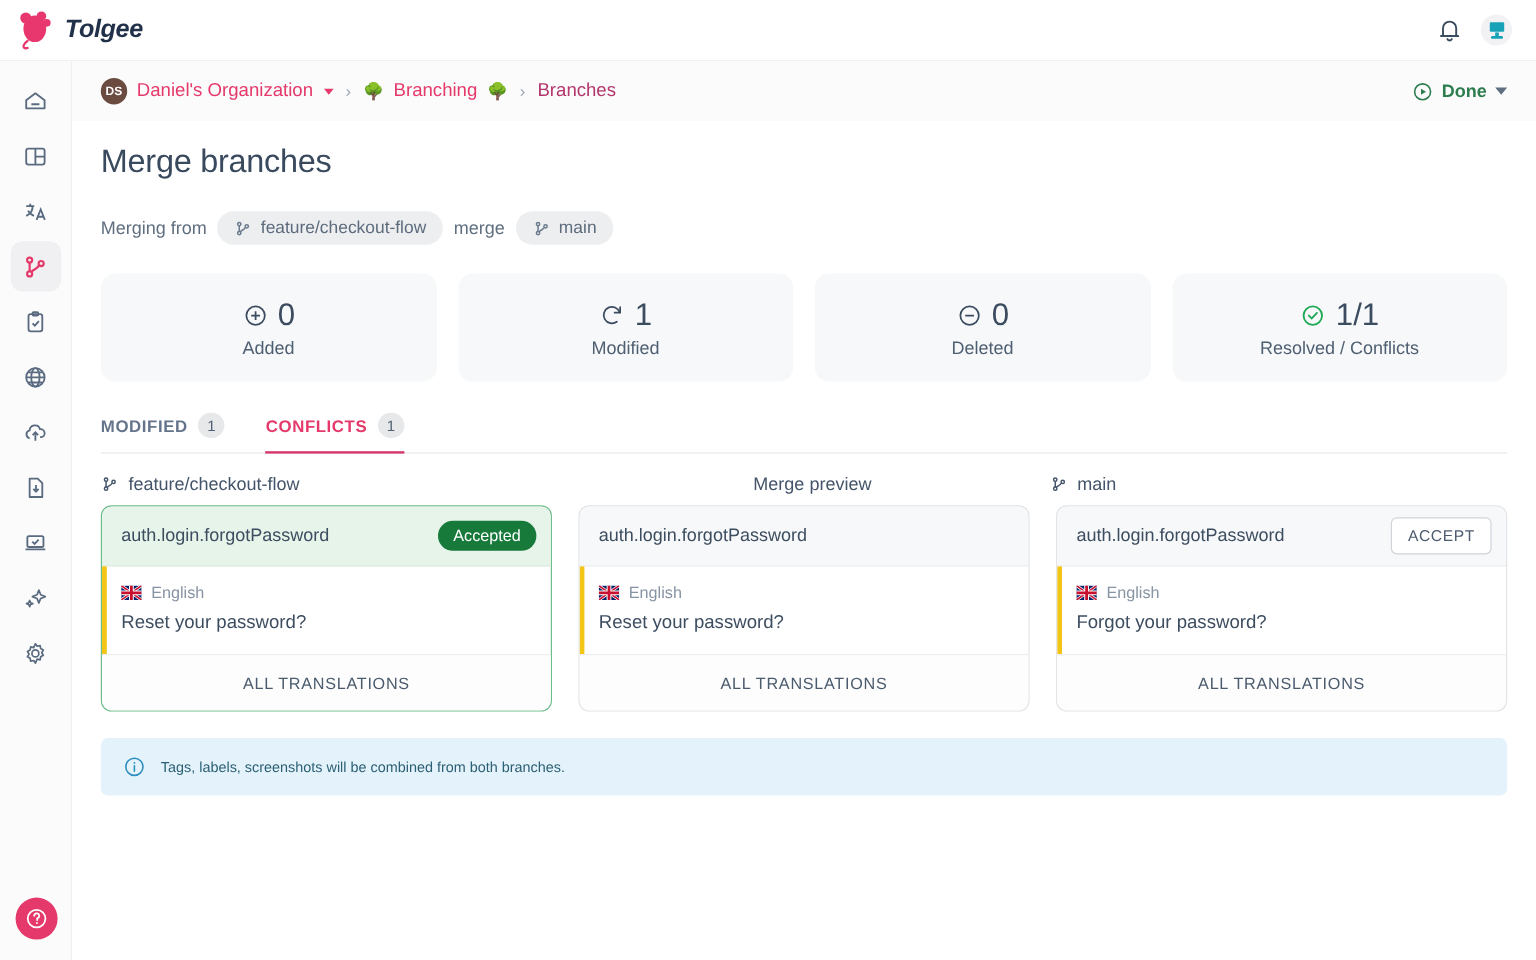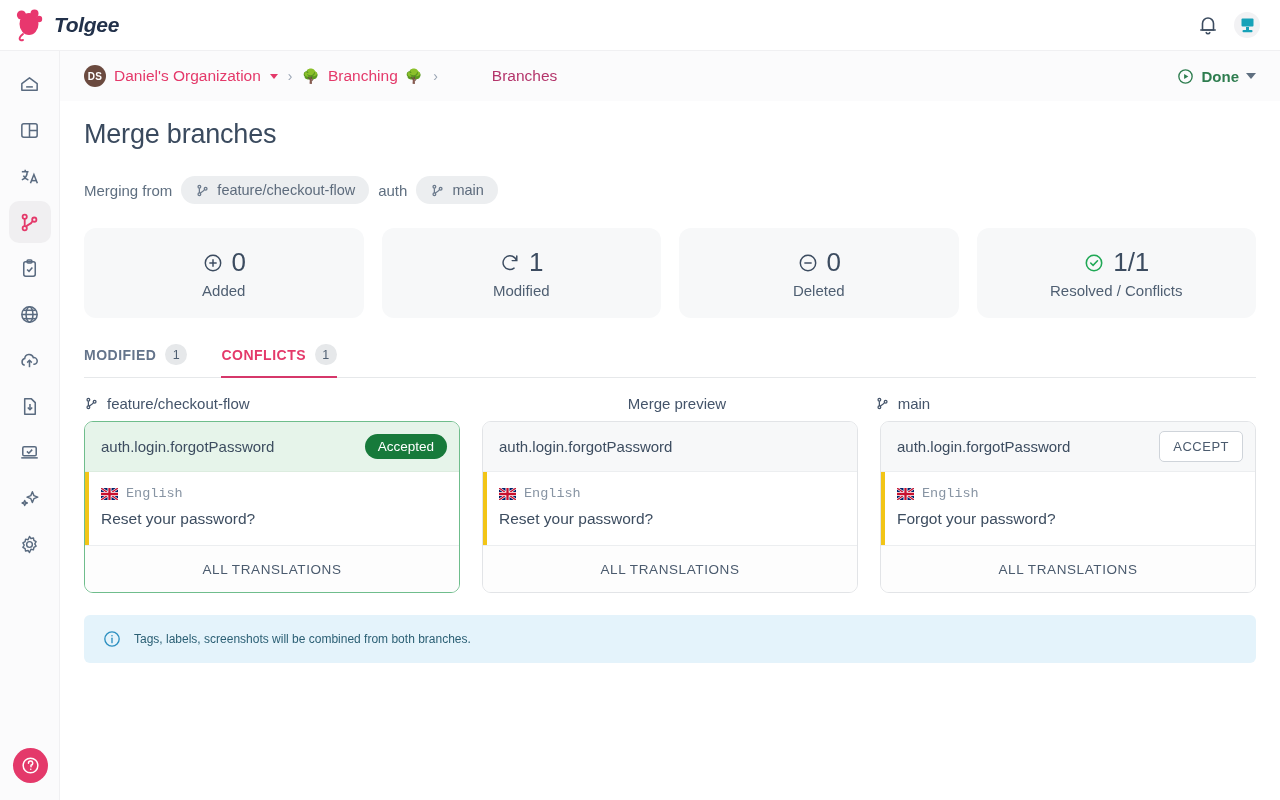--- a/index.html
+++ b/index.html
@@ -56,21 +56,21 @@
   #crumbs { display: flex; align-items: center; margin-left: 24px; gap: 8px; }
   .dsav {
     width: 22px; height: 22px; border-radius: 50%; background: #6b4a3f;
     color: #fff; font-size: 10px; font-weight: bold;
     display: flex; align-items: center; justify-content: center;
     letter-spacing: 0.2px;
   }
   .crumb-link {
     color: #e4396a; font-size: 15.5px; cursor: pointer; white-space: nowrap;
   }
-  .crumb-last { color: #b4356b; font-size: 15.5px; white-space: nowrap; margin-left: 44px; }
+  .crumb-last { color: #b4356b; font-size: 15.5px; white-space: nowrap; }
   .crumb-sep { color: #9aa5b4; font-size: 14px; margin: 0 2px; }
   .caret-dn {
     width: 0; height: 0; border-left: 4.5px solid transparent;
     border-right: 4.5px solid transparent; border-top: 5px solid #e4396a;
     margin-left: 1px; cursor: pointer;
   }
   .emoji { font-size: 14px; line-height: 1; }
   #done-wrap {
     margin-left: auto; margin-right: 24px; display: flex; align-items: center;
     gap: 7px; cursor: pointer;
@@ -167,21 +167,21 @@
     font-family: inherit;
   }
   .ccard-body {
     position: relative; padding: 14px 16px 16px 16px; min-height: 74px;
     border-bottom: 1px solid #eceef0;
   }
   .ccard-body::before {
     content: ""; position: absolute; left: 0; top: 0; bottom: 0; width: 4px;
     background: #f2c517;
   }
-  .lang-row { display: flex; align-items: center; gap: 8px; font-family: Liberation Mono, monospace; }
+  .lang-row { display: flex; align-items: center; gap: 8px; }
   .flag-uk { width: 17px; height: 12px; display: block; }
   .lang-name { font-size: 13.5px; color: #8794a3; }
   .trans-text { font-size: 15.5px; color: #3d4d60; margin-top: 9px; }
   .all-trans {
     height: 46px; display: flex; align-items: center; justify-content: center;
     font-size: 13.5px; letter-spacing: 0.6px; color: #4b5b6e;
     cursor: pointer; background: #fdfdfd;
   }
 
   
@@ -370,21 +370,21 @@
     <span class="branch-pill">
       <svg width="15" height="15" viewBox="0 0 24 24" fill="none" stroke="#6b7a8c" stroke-width="2">
         <circle cx="7" cy="6" r="2.2"></circle>
           <circle cx="7" cy="18" r="2.2"></circle>
           <circle cx="17" cy="9" r="2.2"></circle>
         <path d="M7 8.2 V15.8"></path>
           <path d="M15 10.6 C14 14 10 13.6 8.6 16.3"></path>
       </svg>
       <span>feature/checkout-flow</span>
     </span>
-    <span>auth</span>
+    <span>merge</span>
     <span class="branch-pill">
       <svg width="15" height="15" viewBox="0 0 24 24" fill="none" stroke="#6b7a8c" stroke-width="2">
         <circle cx="7" cy="6" r="2.2"></circle>
           <circle cx="7" cy="18" r="2.2"></circle>
           <circle cx="17" cy="9" r="2.2"></circle>
         <path d="M7 8.2 V15.8"></path>
           <path d="M15 10.6 C14 14 10 13.6 8.6 16.3"></path>
       </svg>
       <span>main</span>
     </span>

